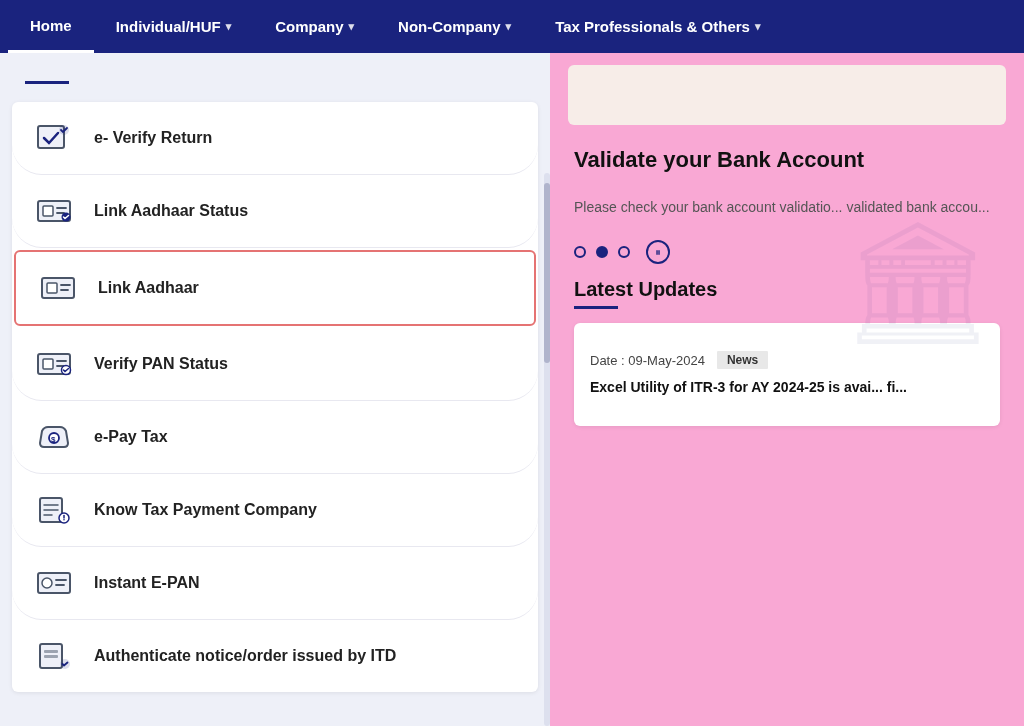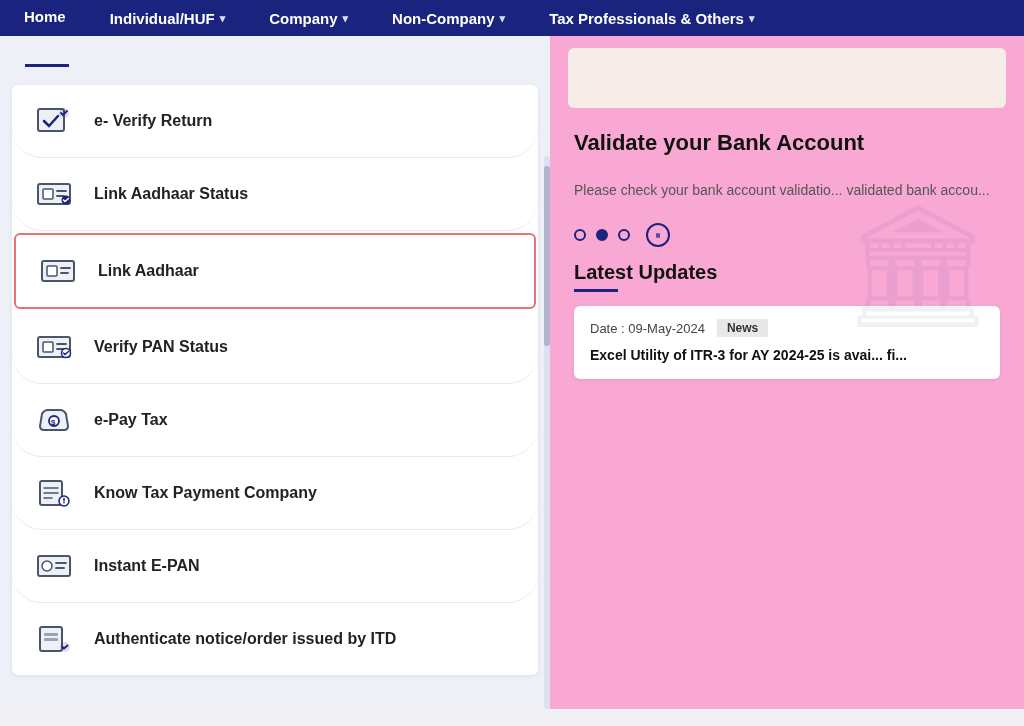--- a/index.html
+++ b/index.html
@@ -3,22 +3,22 @@
   <meta charset="utf-8">
   <style>
     * { margin: 0; padding: 0; box-sizing: border-box; }
     body { font-family: Arial, sans-serif; background: #f0f0f5; width: 1024px; height: 726px; overflow: hidden; }
 
     
     nav {
       background: #1a237e;
       display: flex;
       align-items: center;
-      height: 36px;
-      padding: 0 2px;
+      height: 53px;
+      padding: 0 8px;
     }
     .nav-item {
       color: #fff;
       font-size: 15px;
       font-weight: 600;
       padding: 0 22px;
       height: 53px;
       display: flex;
       align-items: center;
       gap: 5px;
@@ -217,21 +217,21 @@
     }
     .latest-underline {
       width: 44px;
       height: 3px;
       background: #1a237e;
       margin-bottom: 14px;
     }
     .update-card {
       background: #fff;
       border-radius: 6px;
-      padding: 13px 16px;
+      padding: 28px 16px;
       box-shadow: 0 1px 4px rgba(0,0,0,0.08);
     }
     .update-card-header {
       display: flex;
       align-items: center;
       gap: 12px;
       margin-bottom: 8px;
     }
     .update-date {
       font-size: 13px;

